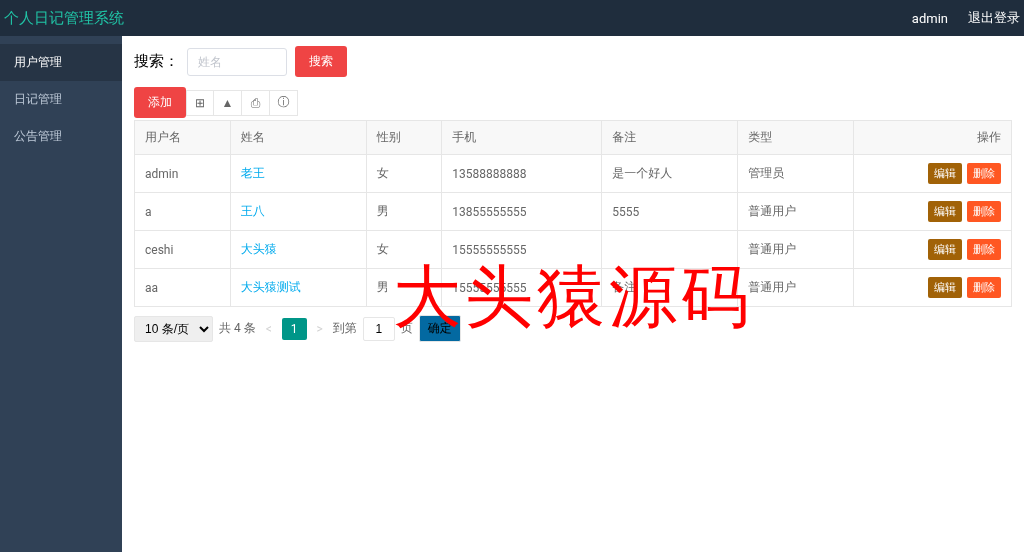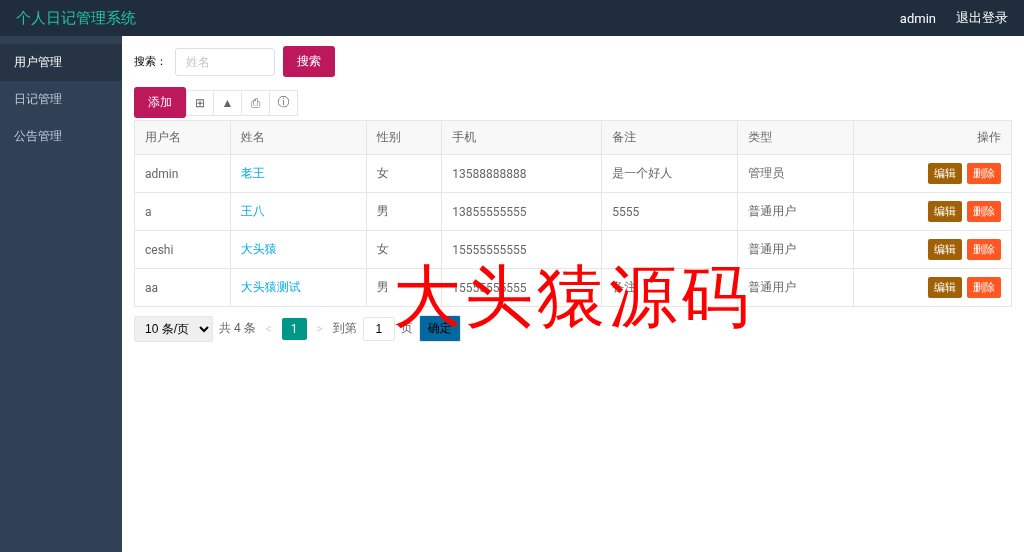--- a/index.html
+++ b/index.html
@@ -1,35 +1,35 @@
 <!DOCTYPE html>
 <html><head>
   <meta charset="utf-8">
   <style>
     * { margin: 0; padding: 0; box-sizing: border-box; }
     body { font-family: -apple-system, BlinkMacSystemFont, "Segoe UI", Roboto, sans-serif; font-size: 13px; background: #fff; }
     
-    .header { background: #1f2d3d; color: #fff; height: 36px; display: flex; align-items: center; padding: 0 16px; justify-content: space-between; }
+    .header { background: #1f2d3d; color: #fff; height: 36px; display: flex; align-items: center; padding: 0 4px; justify-content: space-between; }
     .header-title { color: #20c4a6; font-size: 15px; font-weight: 500; }
     .header-right { display: flex; align-items: center; gap: 20px; font-size: 13px; }
     .header-right span { cursor: pointer; }
     
     .layout { display: flex; height: calc(100vh - 36px); }
     .sidebar { width: 122px; background: #304156; color: #bfcbd9; padding-top: 8px; }
     .sidebar-item { padding: 10px 14px; font-size: 12px; cursor: pointer; }
     .sidebar-item.active { background: #263445; color: #fff; }
     
     .main { flex: 1; background: #fff; padding: 10px 12px; position: relative; overflow: auto; }
     
     .search-row { display: flex; align-items: center; gap: 8px; margin-bottom: 10px; }
-    .search-label { font-size: 11px; }
+    .search-label { font-size: 15px; }
     .search-input { border: 1px solid #dcdfe6; border-radius: 3px; padding: 6px 10px; width: 100px; font-size: 12px; }
     .search-input::placeholder { color: #c0c4cc; }
     .btn { border: none; border-radius: 3px; padding: 7px 14px; font-size: 12px; cursor: pointer; color: #fff; }
-    .btn-teal { background: #be185d; }
+    .btn-teal { background: #ef4444; }
     
     .toolbar-row { display: flex; align-items: center; margin-bottom: 2px; }
     .icon-group { display: flex; gap: 0; }
     .icon-btn { width: 28px; height: 26px; border: 1px solid #e6e6e6; background: #fff; display: flex; align-items: center; justify-content: center; cursor: pointer; font-size: 12px; color: #666; }
     .icon-btn + .icon-btn { border-left: none; }
     
     .table { width: 100%; border-collapse: collapse; border: 1px solid #e6e6e6; }
     .table th, .table td { border: 1px solid #e6e6e6; padding: 8px 10px; text-align: left; font-size: 12px; font-weight: normal; }
     .table th { background: #f8f8f8; color: #666; }
     .table td { color: #666; }

